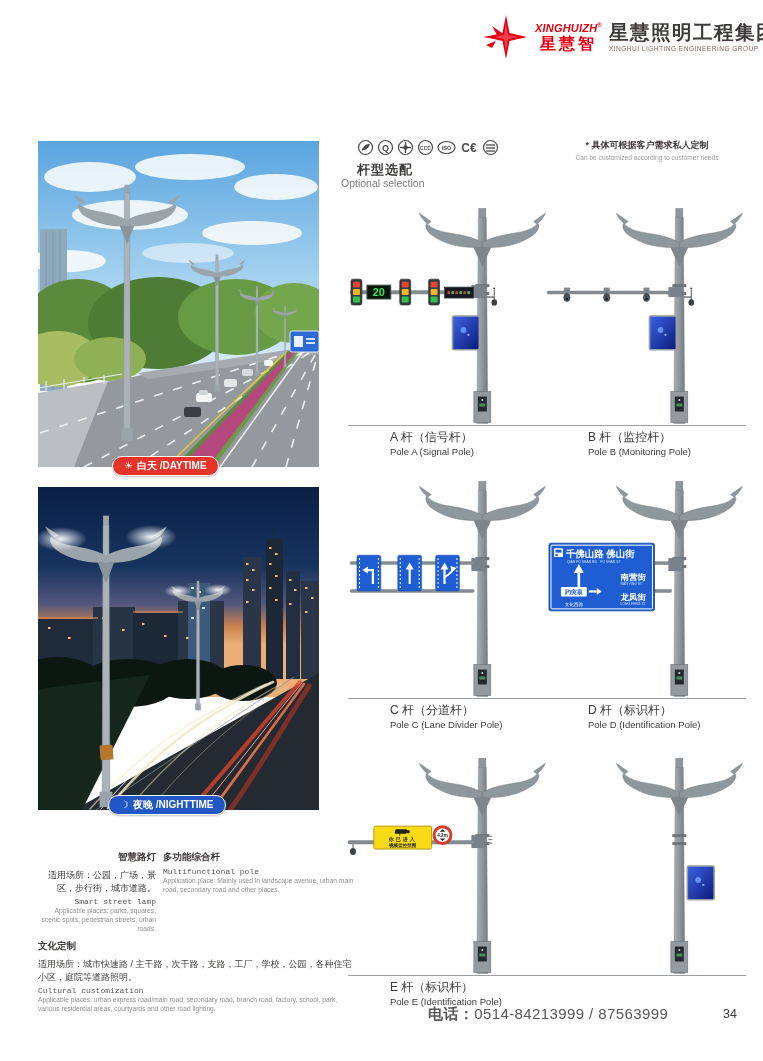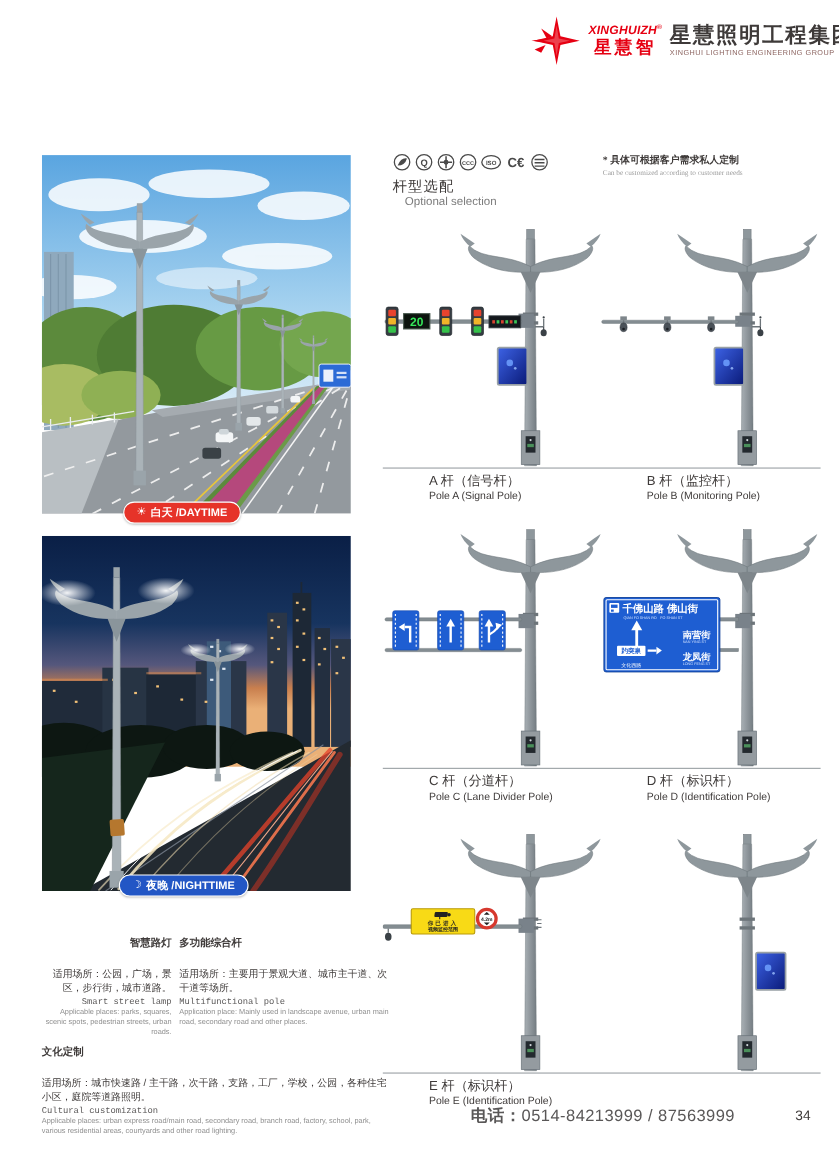--- a/index.html
+++ b/index.html
@@ -19,38 +19,38 @@
 
   
   .photo{border:0;overflow:hidden;}
   .badge{display:flex;align-items:center;gap:4px;color:#fff;font-size:10px;font-weight:bold;
          border:1.5px solid #fff;border-radius:12px;padding:2px 11px;white-space:nowrap;
          box-shadow:0 1px 2px rgba(0,0,0,.25);}
   .badge .bi{font-size:10px;line-height:1;}
 
   
   .certs{top:139px;left:357px;display:flex;gap:3px;align-items:center;}
-  .note{top:139px;left:548px;width:198px;text-align:left;font-family:Liberation Serif, serif;}
+  .note{top:139px;left:548px;width:198px;text-align:center;}
   .note-cn{font-size:9px;font-weight:bold;color:#3e3a39;}
   .note-en{font-size:6.6px;color:#9b9b9b;margin-top:2px;}
-  .sec-cn{top:161px;left:357px;font-size:13px;font-weight:normal;letter-spacing:1px;}
-  .sec-en{top:177px;left:368px;font-size:10.5px;color:#7c7c7c;}
+  .sec-cn{top:161px;left:357px;font-size:13px;font-weight:bold;letter-spacing:1px;}
+  .sec-en{top:177px;left:341px;font-size:10.5px;color:#7c7c7c;}
 
   .ground{height:0;border-top:1px solid #9aa0a4;left:348px;width:398px;}
   .plabel{line-height:1.32;}
   .plabel .cn{font-size:12px;color:#3e3a39;}
   .plabel .en{font-size:9.5px;color:#3e3a39;}
 
   
   .descwrap{top:851px;left:38px;width:318px;}
   .descrow{display:flex;gap:7px;}
   .dcol1{width:118px;text-align:right;}
   .dcol2{width:193px;}
   .dt-cn{font-size:9.5px;font-weight:bold;color:#3e3a39;}
-  .db-cn{font-size:9px;color:#3e3a39;line-height:1.4;margin-top:15px;}
+  .db-cn{font-size:9px;color:#3e3a39;line-height:1.4;margin-top:5px;}
   .dt-en{font-size:8px;color:#595757;margin-top:3px;font-family:Liberation Mono, monospace;}
   .db-en{font-size:6.7px;color:#8f8f8f;line-height:1.3;margin-top:1px;}
   .cult{margin-top:7px;}
 
   .phone{top:1005px;left:428px;font-size:15px;color:#595757;letter-spacing:.4px;white-space:nowrap;}
   .phone b{font-weight:bold;color:#595757;}
   .pagenum{top:1007px;left:723px;font-size:12.5px;color:#3e3a39;text-align:center;}
 
   .cicon{display:inline-block;}
   svg text{font-family:"Liberation Sans","DejaVu Sans",sans-serif;}
@@ -517,21 +517,20 @@
   <div class="abs descwrap">
     <div class="descrow">
       <div class="dcol1">
         <div class="dt-cn">智慧路灯</div>
         <div class="db-cn">适用场所：公园，广场，景区，步行街，城市道路。</div>
         <div class="dt-en">Smart street lamp</div>
         <div class="db-en">Applicable places: parks, squares, scenic spots, pedestrian streets, urban roads.</div>
       </div>
       <div class="dcol2">
         <div class="dt-cn">多功能综合杆</div>
-        <div class="db-cn">适用场所：主要用于景观大道、城市主干道、次干道等场所。</div>
         <div class="dt-en">Multifunctional pole</div>
         <div class="db-en">Application place: Mainly used in landscape avenue, urban main road, secondary road and other places.</div>
       </div>
     </div>
     <div class="cult">
       <div class="dt-cn">文化定制</div>
       <div class="db-cn">适用场所：城市快速路 / 主干路，次干路，支路，工厂，学校，公园，各种住宅小区，庭院等道路照明。</div>
       <div class="dt-en">Cultural customization</div>
       <div class="db-en">Applicable places: urban express road/main road, secondary road, branch road, factory, school, park, various residential areas, courtyards and other road lighting.</div>
     </div>

